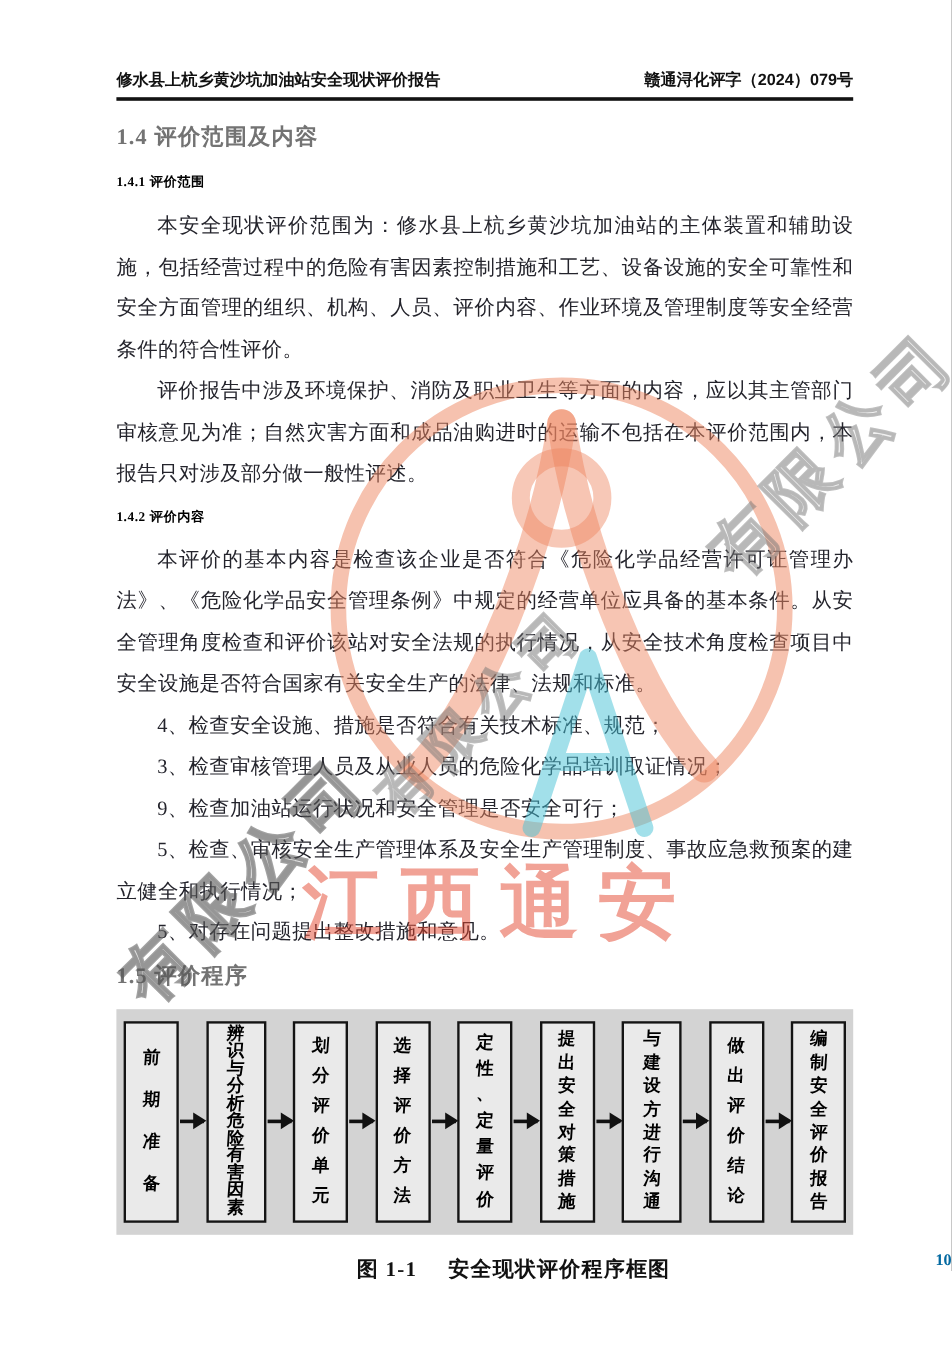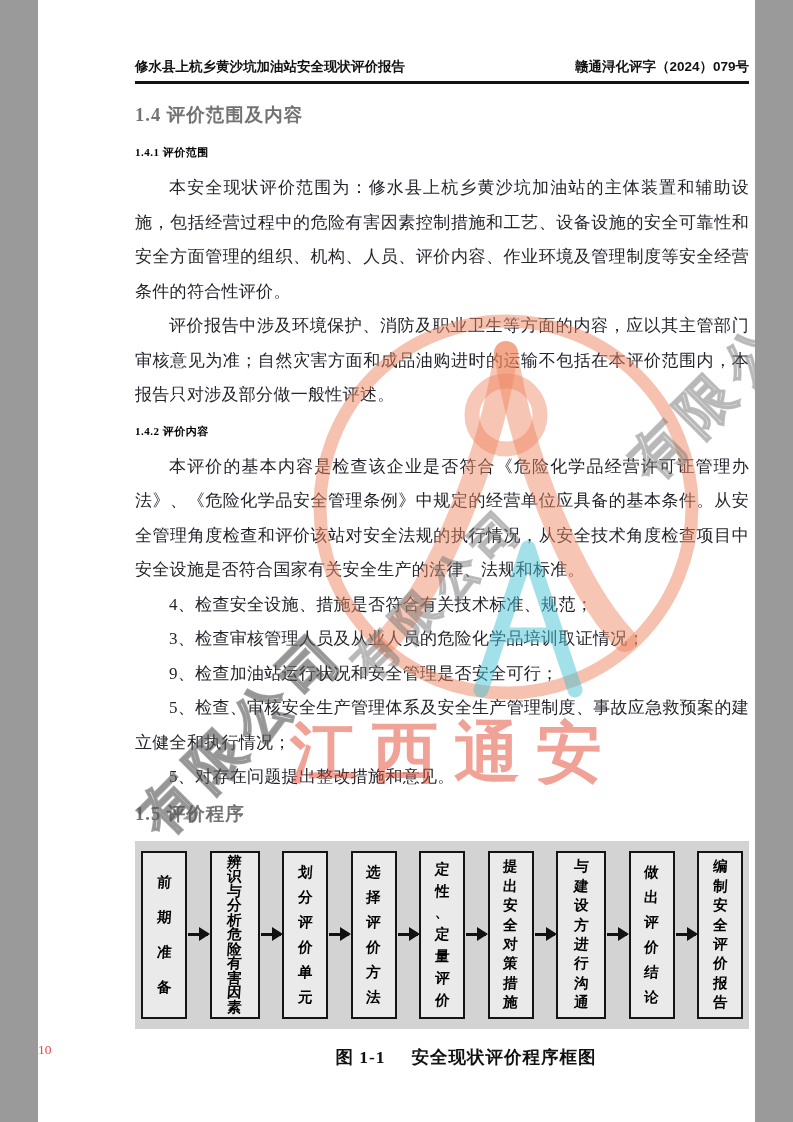--- a/index.html
+++ b/index.html
@@ -1,18 +1,18 @@
 <!DOCTYPE html>
 <html><head>
 <meta charset="utf-8">
 <style>
   html,body{margin:0;padding:0;background:#9a9a9a;}
   .page{
     position:relative;
-    width:717px;height:1122px;
+    width:793px;height:1122px;
     margin:0 auto;
     background:#ffffff;
     font-family:"Liberation Serif","DejaVu Serif",serif;
     color:#24242c;
     overflow:hidden;
   }
   .content{
     position:absolute;left:97px;top:58px;width:614px;z-index:1;
   }
   
@@ -57,21 +57,21 @@
     border-bottom:7px solid transparent;
   }
   
   .caption{
     text-align:center;font-weight:bold;font-size:17.5px;color:#111;
     margin-top:16px;letter-spacing:1px;
   }
   .caption .cap-label{margin-right:26px;margin-left:48px;}
   .pagenum{
     position:absolute;bottom:64px;left:0;width:100%;
-    text-align:left;font-size:13.5px;color:#ef4444;z-index:1;
+    text-align:right;font-size:13.5px;color:#0369a1;z-index:1;font-weight:bold;
   }
   
   .wm-layer{position:absolute;inset:0;z-index:5;pointer-events:none;}
   .wm-stamp{position:absolute;left:253px;top:295px;}
   .wm-cyan{position:absolute;left:425px;top:540px;}
   .wm-red-text{
     position:absolute;left:252px;top:708px;
     font-size:66px;font-weight:bold;
     color:rgba(228,70,45,0.50);
     letter-spacing:16px;white-space:nowrap;

